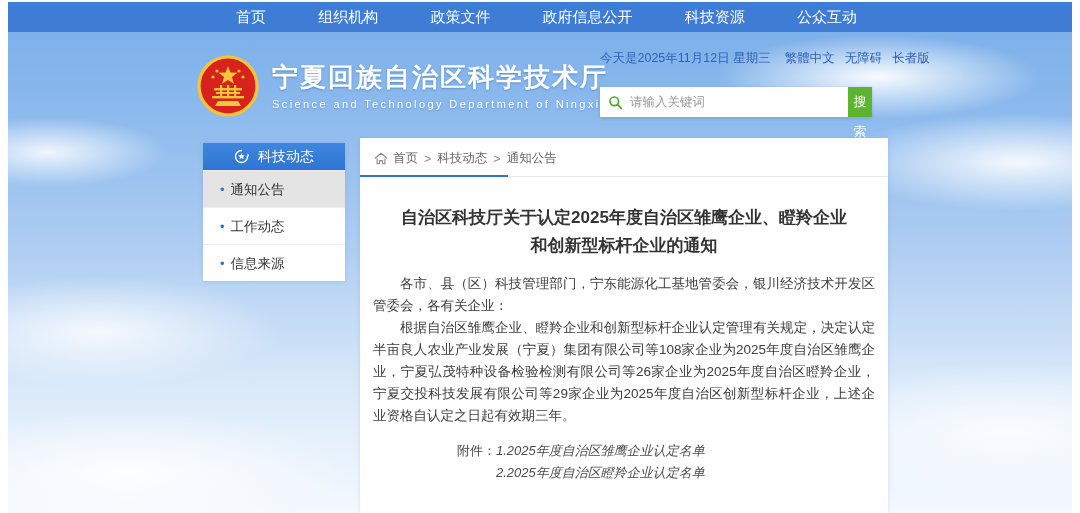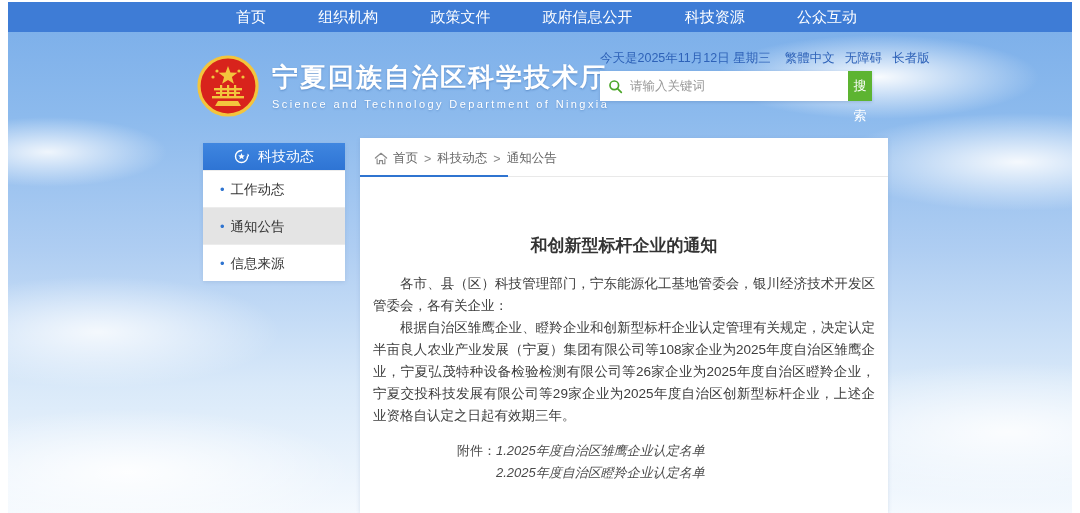--- a/index.html
+++ b/index.html
@@ -38,21 +38,21 @@
   }
   .site-subtitle {
     color:#ffffff; font-size:11px; letter-spacing:2.4px; margin-top:6px;
     text-shadow:0 1px 2px rgba(40,90,160,.4); white-space:nowrap;
   }
   .header-right { position:absolute; right:200px; top:18px; width:272px; }
   .date-row { font-size:12.5px; color:#2e62b8; white-space:nowrap; display:flex; }
   .date-text { margin-right:14px; }
   .quick-link { margin-right:10px; cursor:pointer; color:#2e62b8; }
   .quick-link:last-child { margin-right:8px; }
-  .search-row { margin-top:4px; display:flex; height:30px; width:272px; box-shadow:0 1px 3px rgba(50,90,150,.25); }
+  .search-row { margin-top:20px; display:flex; height:30px; width:272px; box-shadow:0 1px 3px rgba(50,90,150,.25); }
   .search-box { flex:1; background:#ffffff; display:flex; align-items:center; padding:0 8px; }
   .search-box svg { width:15px; height:15px; margin-right:7px; }
   .search-input { border:none; outline:none; flex:1; font-size:12.5px; color:#333; background:transparent; }
   .search-input::placeholder { color:#999; }
   .search-btn {
     width:24px; background:#5db431; color:#ffffff; font-size:13px; border:none; cursor:pointer; line-height:30px; text-align:center;
   }
 
   
   .sidebar { position:absolute; left:195px; top:141px; width:142px; background:#ffffff; box-shadow:0 1px 4px rgba(80,110,160,.18); }
@@ -152,25 +152,25 @@
 
   <aside class="sidebar">
     <div class="sb-head">
       <svg viewBox="0 0 16 16">
         <path d="M8 1.6 A6.4 6.4 0 1 0 14.4 8" fill="none" stroke="#ffffff" stroke-width="1.5" stroke-linecap="round"></path>
         <polygon points="14.4,8 12.4,5.6 16,5.9" fill="#ffffff" transform="rotate(40 14.4 8)"></polygon>
         <polygon fill="#ffffff" points="8,4.2 9,6.6 11.5,6.8 9.6,8.4 10.2,10.9 8,9.5 5.8,10.9 6.4,8.4 4.5,6.8 7,6.6"></polygon>
       </svg>
       <span>科技动态</span>
     </div>
+    <div class="sb-item active">
+      <span class="dot">•</span><span>通知公告</span>
+    </div>
     <div class="sb-item">
       <span class="dot">•</span><span>工作动态</span>
-    </div>
-    <div class="sb-item active">
-      <span class="dot">•</span><span>通知公告</span>
     </div>
     <div class="sb-item">
       <span class="dot">•</span><span>信息来源</span>
     </div>
   </aside>
 
   <main class="main">
     <div class="crumb">
       <svg viewBox="0 0 16 15">
         <path d="M8 1.5 L14.5 7 M8 1.5 L1.5 7" fill="none" stroke="#8a8a8a" stroke-width="1.4" stroke-linecap="round"></path>
@@ -180,21 +180,21 @@
       <span class="sep">&gt;</span>
       <span class="crumb-link">科技动态</span>
       <span class="sep">&gt;</span>
       <span class="crumb-link">通知公告</span>
     </div>
     <div class="crumb-rule">
         <span class="accent"></span>
       </div>
 
     <h1 class="article-title">
-      <br>
+      <span>自治区科技厅关于认定2025年度自治区雏鹰企业、瞪羚企业</span><br>
       <span>和创新型标杆企业的通知</span>
     </h1>
 
 
     <div class="article-body">
       <p>各市、县（区）科技管理部门，宁东能源化工基地管委会，银川经济技术开发区管委会，各有关企业：</p>
       <p>根据自治区雏鹰企业、瞪羚企业和创新型标杆企业认定管理有关规定，决定认定半亩良人农业产业发展（宁夏）集团有限公司等108家企业为2025年度自治区雏鹰企业，宁夏弘茂特种设备检验检测有限公司等26家企业为2025年度自治区瞪羚企业，宁夏交投科技发展有限公司等29家企业为2025年度自治区创新型标杆企业，上述企业资格自认定之日起有效期三年。</p>
     </div>
 
     <div class="attachments">

